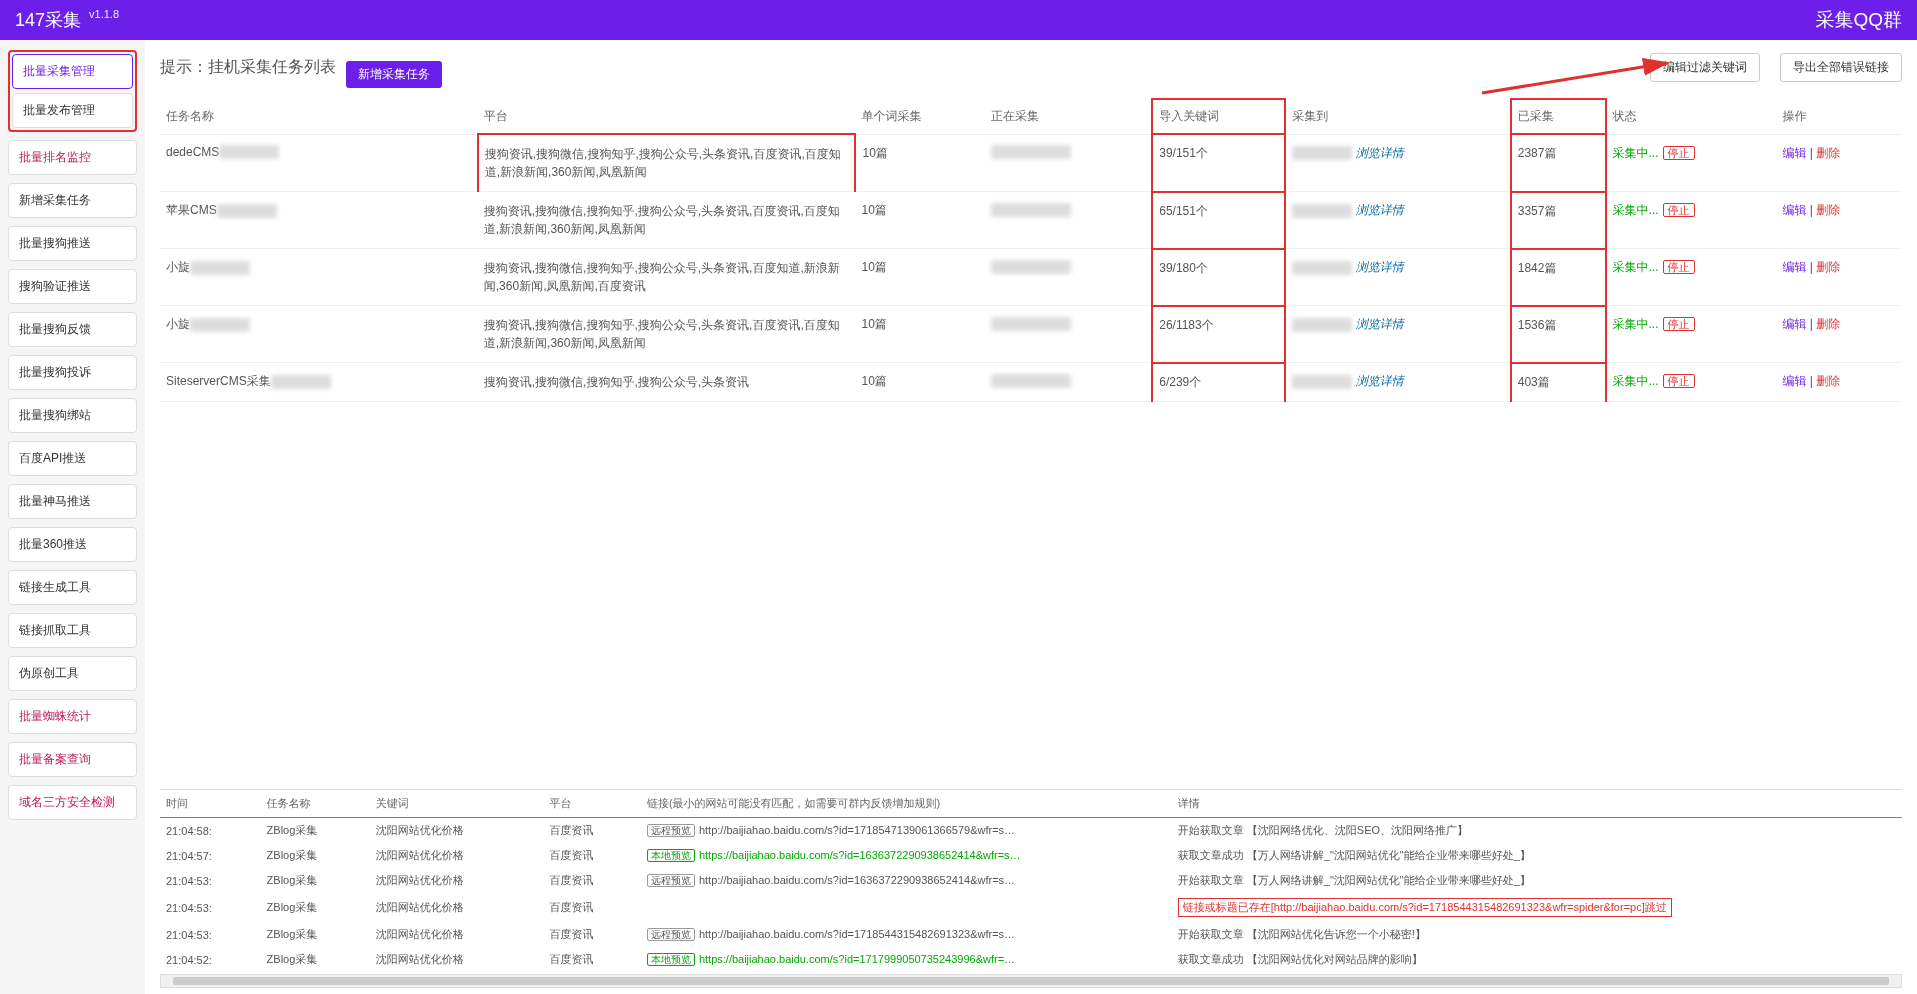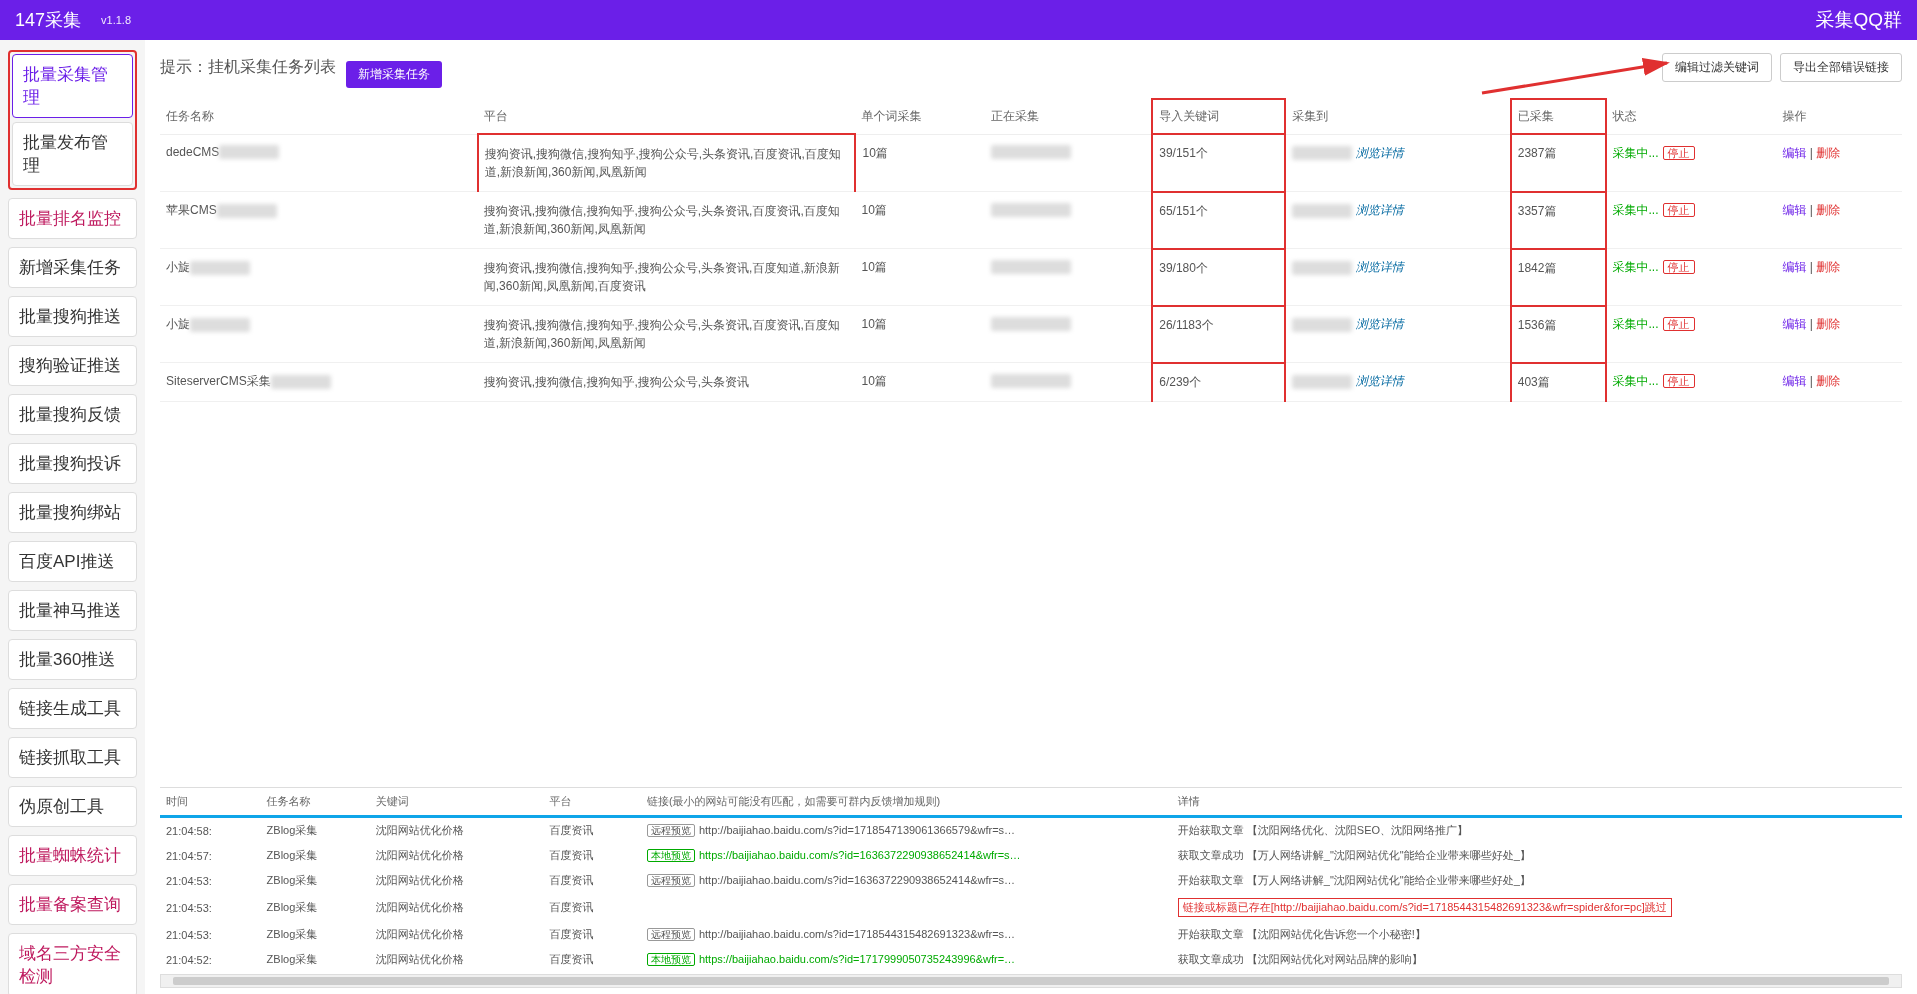--- a/index.html
+++ b/index.html
@@ -1,51 +1,51 @@
 <!DOCTYPE html>
 <html><head>
 <meta charset="utf-8">
 <style>
 * { margin: 0; padding: 0; box-sizing: border-box; }
 body { font-family: "Microsoft YaHei", Arial, sans-serif; font-size: 12px; background: #f5f5f5; color: #333; }
 .header { background: #6b1fe8; color: #fff; height: 40px; display: flex; align-items: center; padding: 0 15px; justify-content: space-between; }
-.header-left { display: flex; align-items: center; gap: 20px; }
+.header-left { display: flex; align-items: flex-start; gap: 8px; }
 .header-title { font-size: 18px; font-weight: normal; }
 .header-version { font-size: 11px; opacity: 0.9; }
 .header-right { font-size: 19px; cursor: pointer; }
 .layout { display: flex; height: calc(100vh - 40px); }
 .sidebar { width: 145px; background: #f5f5f5; padding: 10px 8px; overflow-y: auto; }
-.sidebar-item { display: block; width: 100%; background: #fff; border: 1px solid #ddd; border-radius: 4px; padding: 8px 10px; margin-bottom: 8px; font-size: 17px; text-align: left; cursor: pointer; color: #333; }
+.sidebar-item { display: block; width: 100%; background: #fff; border: 1px solid #ddd; border-radius: 4px; padding: 8px 10px; margin-bottom: 8px; font-size: 12px; text-align: left; cursor: pointer; color: #333; }
 .sidebar-item.active { color: #6b1fe8; border-color: #6b1fe8; }
 .sidebar-item.disabled { color: #be185d; cursor: not-allowed; }
 .sidebar-highlight { border: 2px solid #e03030; border-radius: 4px; padding: 2px; margin-bottom: 8px; }
 .sidebar-highlight .sidebar-item { margin-bottom: 4px; }
 .sidebar-highlight .sidebar-item:last-child { margin-bottom: 0; }
 .main { flex: 1; background: #fff; padding: 6px 15px; overflow: hidden; display: flex; flex-direction: column; position: relative; }
 .toolbar { display: flex; align-items: center; justify-content: space-between; margin-bottom: 10px; }
 .toolbar-left { display: flex; align-items: center; gap: 10px; }
 .hint-title { font-size: 16px; color: #555; }
 .btn-purple { background: #6b1fe8; color: #fff; border: none; padding: 5px 12px; border-radius: 3px; font-size: 12px; cursor: pointer; margin-top: 15px; }
 .btn-white { background: #fff; border: 1px solid #ccc; padding: 5px 12px; border-radius: 3px; font-size: 12px; cursor: pointer; color: #333; }
-.toolbar-right { display: flex; gap: 8px; }
+.toolbar-right { display: flex; gap: 20px; }
 .table-container { flex: 1; overflow: auto; }
 table.tasks { width: 100%; border-collapse: collapse; font-size: 12px; }
 table.tasks th { text-align: left; padding: 8px 6px; color: #666; font-weight: normal; border-bottom: 1px solid #eee; }
 table.tasks td { padding: 10px 6px; border-bottom: 1px solid #f0f0f0; vertical-align: top; color: #555; }
 .col-platform { max-width: 210px; line-height: 1.5; }
 .blur { display: inline-block; min-width: 60px; height: 14px; background: #ddd; filter: blur(2px); border-radius: 2px; vertical-align: middle; }
 .link-green { color: #0369a1; cursor: pointer; font-style: italic; }
 .status-green { color: #0a0; }
 .btn-stop { border: 1px solid #e03030; color: #e03030; padding: 0 4px; font-size: 11px; border-radius: 2px; margin-left: 4px; cursor: pointer; }
 .op-edit { color: #6b1fe8; cursor: pointer; }
 .op-del { color: #e03030; cursor: pointer; }
 .red-box { border: 2px solid #e03030; }
 .log-panel { border-top: 1px solid #ddd; margin-top: 5px; }
 table.logs { width: 100%; border-collapse: collapse; font-size: 11px; }
-table.logs th { text-align: left; padding: 6px; color: #666; font-weight: normal; border-bottom: 3px solid #0ea5e9; }
+table.logs th { text-align: left; padding: 6px; color: #666; font-weight: normal; border-bottom: 1px solid #0ea5e9; }
 table.logs td { padding: 5px 6px; color: #555; white-space: nowrap; overflow: hidden; text-overflow: ellipsis; }
 .badge-preview { border: 1px solid #999; color: #555; font-size: 10px; padding: 0 3px; border-radius: 2px; margin-right: 4px; cursor: pointer; }
 .badge-preview.local { border-color: #0a0; color: #0a0; }
 .url-green { color: #0a0; }
 .detail-red { border: 1px solid #e03030; color: #e03030; padding: 1px 4px; display: inline-block; }
 .arrow-annotation { position: absolute; top: 18px; right: 240px; pointer-events: none; }
 .arrow-svg { width: 200px; height: 40px; }
 .scrollbar-bottom { height: 14px; background: #f0f0f0; border: 1px solid #ddd; margin-top: 2px; position: relative; }
 .scrollbar-bottom::before { content: ""; position: absolute; left: 12px; right: 12px; top: 2px; bottom: 2px; background: #ccc; border-radius: 2px; }
 </style>

